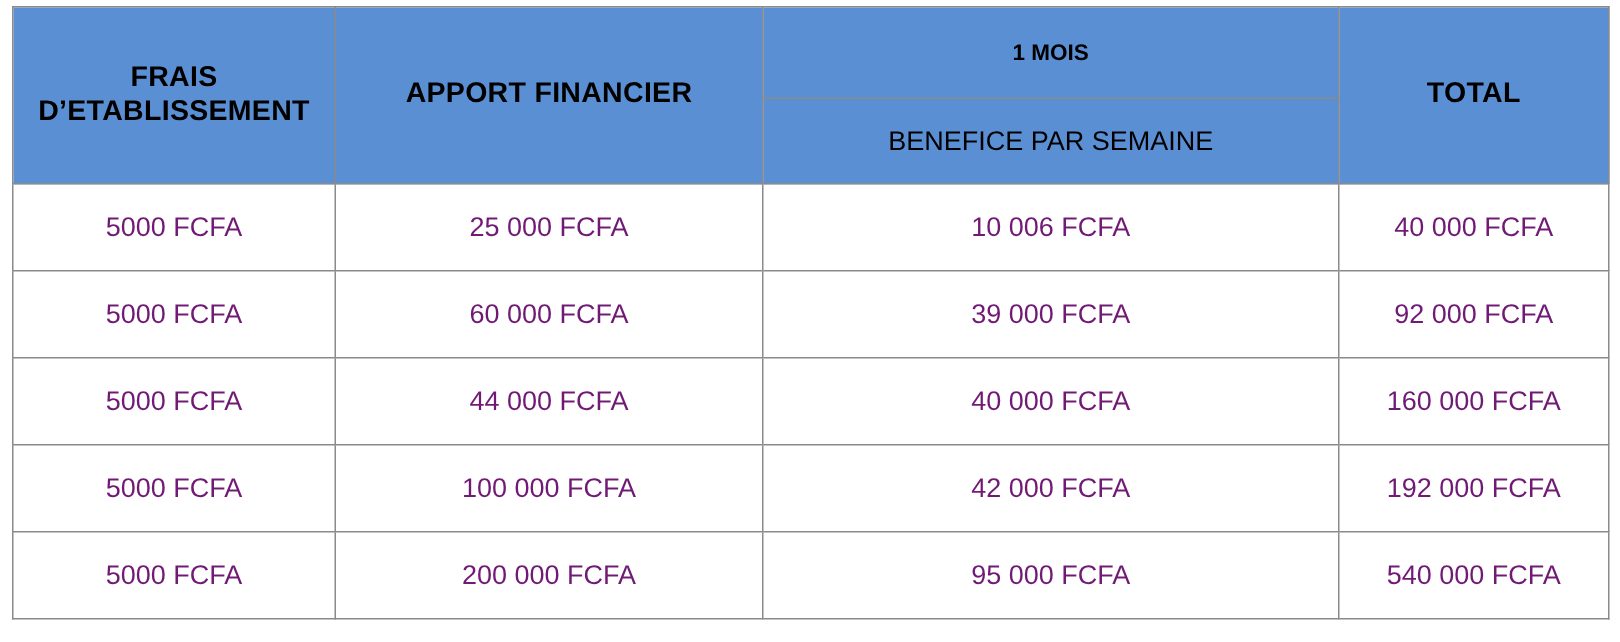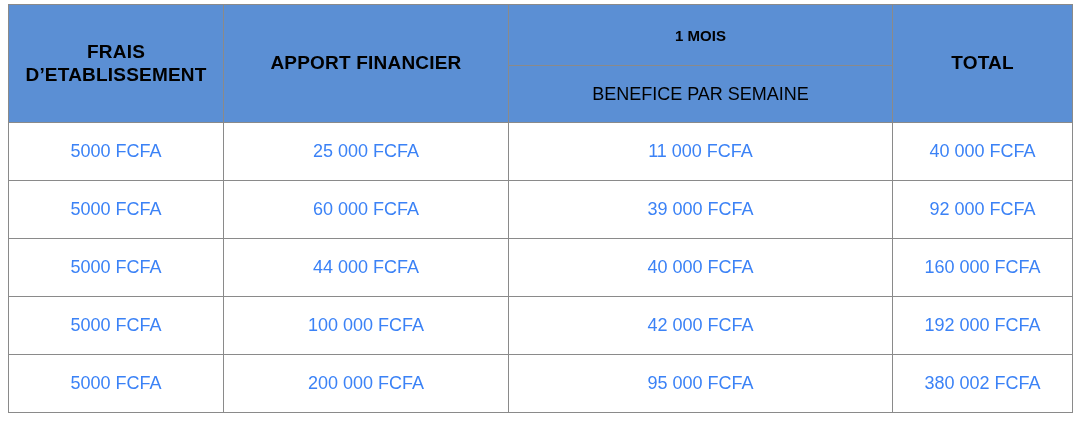--- a/index.html
+++ b/index.html
@@ -54,21 +54,21 @@
     background: #5b8fd4;
     font-weight: bold;
     font-size: 15px;
     height: 60px;
     padding: 4px 6px;
   }
   td.cell {
     height: 57px;
     font-size: 18px;
     background: #ffffff;
-    color: #3b82f6;
+    color: #701a75;
   }
   .col-a { width: 215px; }
   .col-b { width: 285px; }
   .col-c { width: 384px; }
   .col-d { width: 180px; }
   .nowrap { white-space: nowrap; }
 </style>
 </head>
 <body>
 
@@ -87,21 +87,21 @@
         <td class="hdr-top">1 MOIS</td>
         <td class="hdr hdr-tall" rowspan="2">TOTAL</td>
       </tr>
       <tr>
         <td class="hdr-sub">BENEFICE PAR SEMAINE</td>
       </tr>
 
       <tr>
         <td class="cell nowrap">5000 FCFA</td>
         <td class="cell nowrap">25 000 FCFA</td>
-        <td class="cell nowrap">11 000 FCFA</td>
+        <td class="cell nowrap">10 006 FCFA</td>
         <td class="cell nowrap">40 000 FCFA</td>
       </tr>
       <tr>
         <td class="cell nowrap">5000 FCFA</td>
         <td class="cell nowrap">60 000 FCFA</td>
         <td class="cell nowrap">39 000 FCFA</td>
         <td class="cell nowrap">92 000 FCFA</td>
       </tr>
       <tr>
         <td class="cell nowrap">5000 FCFA</td>
@@ -112,17 +112,17 @@
       <tr>
         <td class="cell nowrap">5000 FCFA</td>
         <td class="cell nowrap">100 000 FCFA</td>
         <td class="cell nowrap">42 000 FCFA</td>
         <td class="cell nowrap">192 000 FCFA</td>
       </tr>
       <tr>
         <td class="cell nowrap">5000 FCFA</td>
         <td class="cell nowrap">200 000 FCFA</td>
         <td class="cell nowrap">95 000 FCFA</td>
-        <td class="cell nowrap">380 002 FCFA</td>
+        <td class="cell nowrap">540 000 FCFA</td>
       </tr>
     </tbody>
   </table>
 </div>
 
 </body></html>

